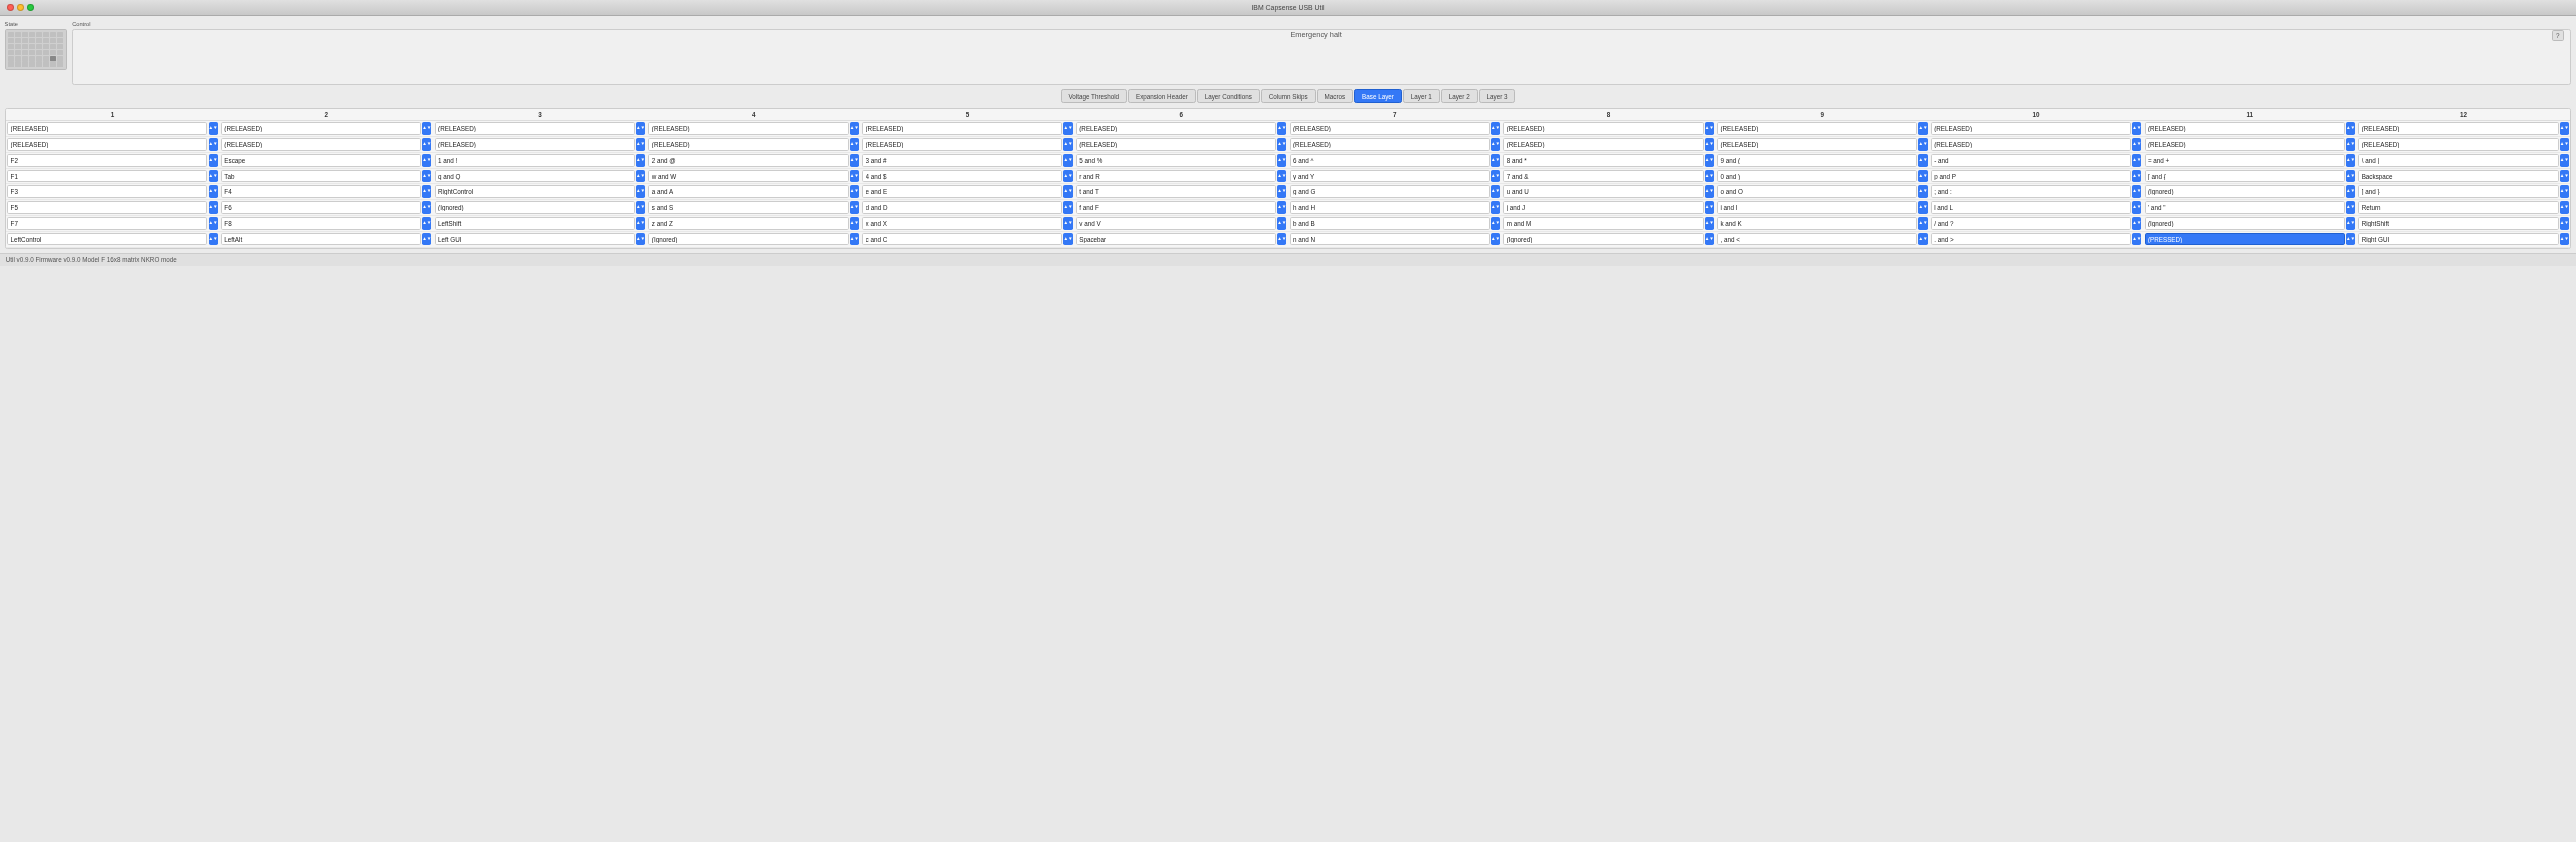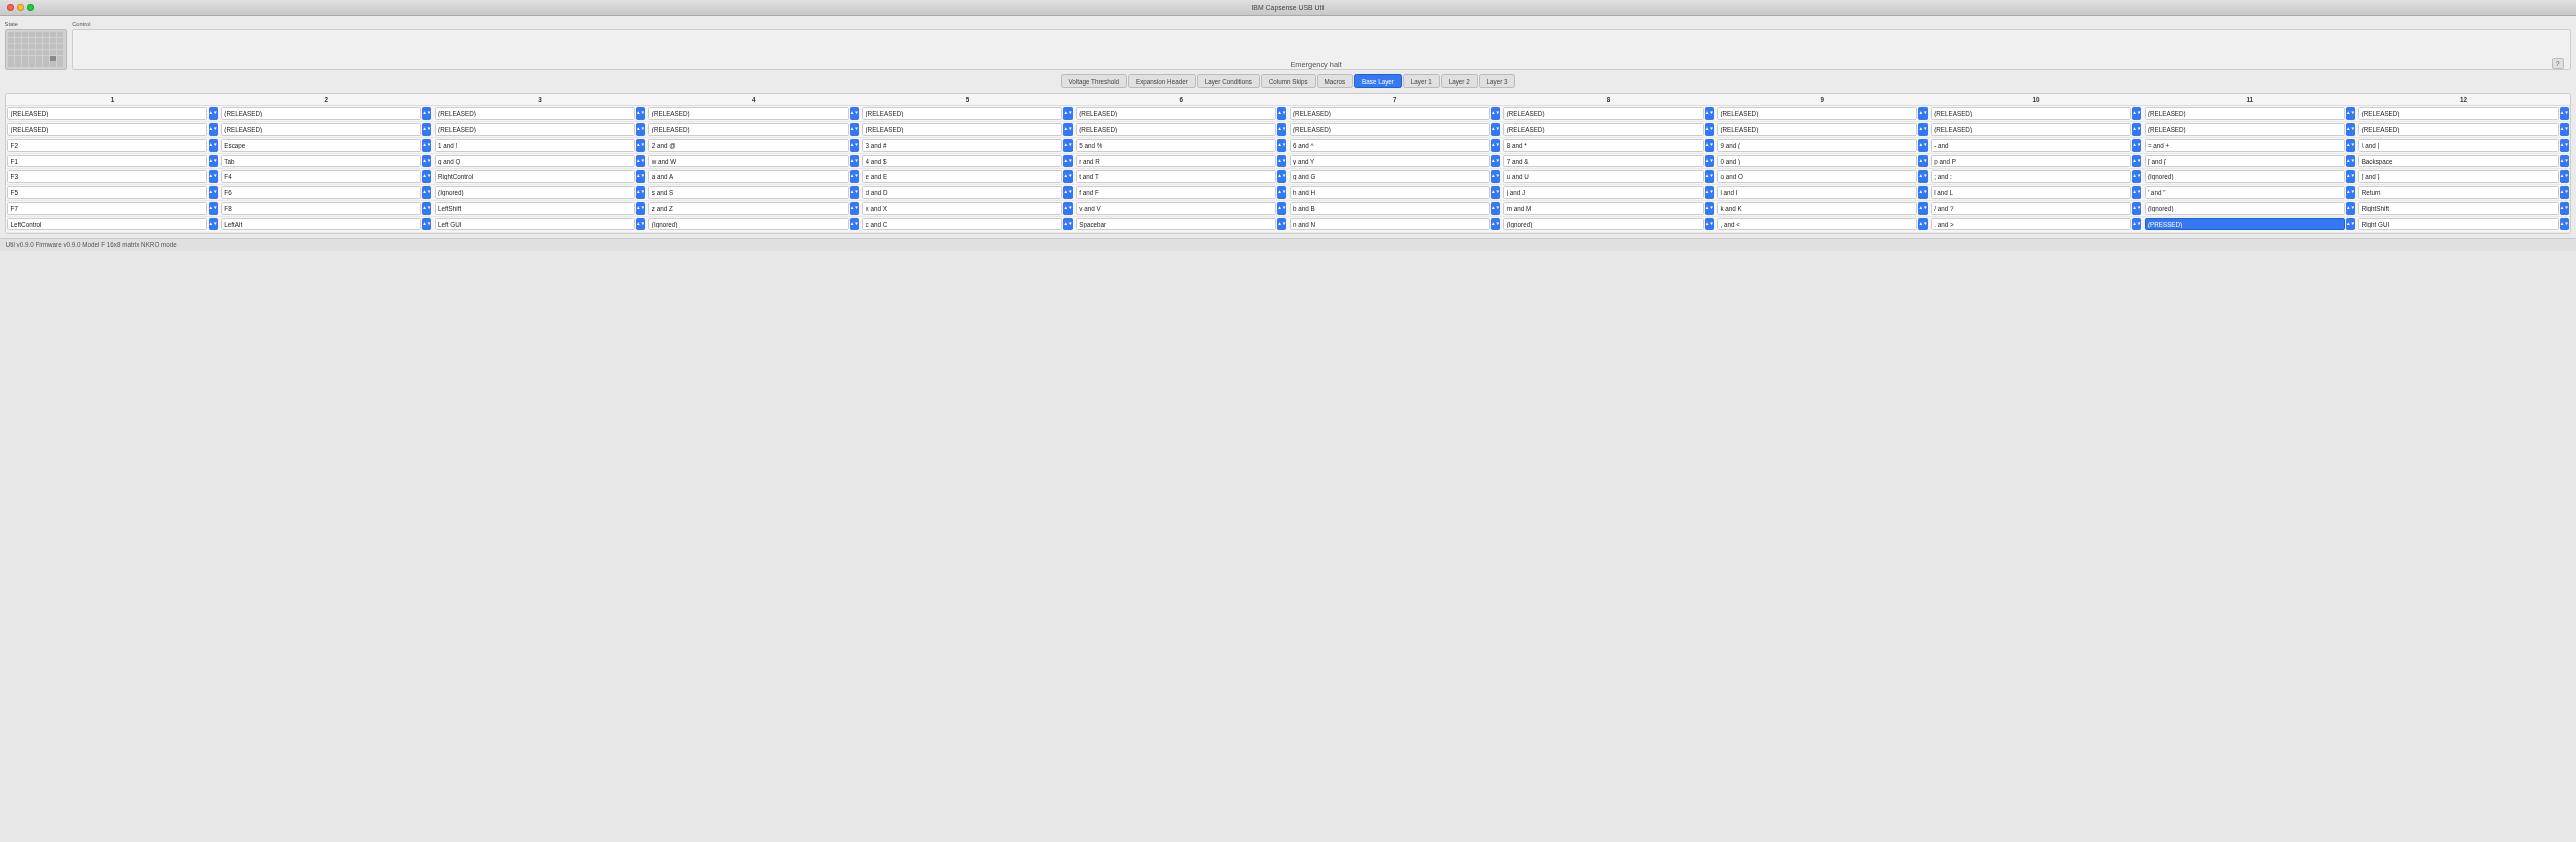--- a/index.html
+++ b/index.html
@@ -77,24 +77,24 @@
       background: #888;
     }
     .control-panel {
       flex: 1;
     }
     .control-bar {
       background: #f0f0f0;
       border: 0.6px solid #ccc;
       border-radius: 2.3px;
       display: flex;
-      align-items: flex-end;
+      align-items: flex-start;
       justify-content: space-between;
       padding: 0 6.9px;
-      height: 41px;
+      height: 56px;
     }
     .emergency-text {
       font-size: 7.4px;
       color: #555;
       flex: 1;
       text-align: center;
     }
     .question-btn {
       width: 11.4px;
       height: 11.4px;

